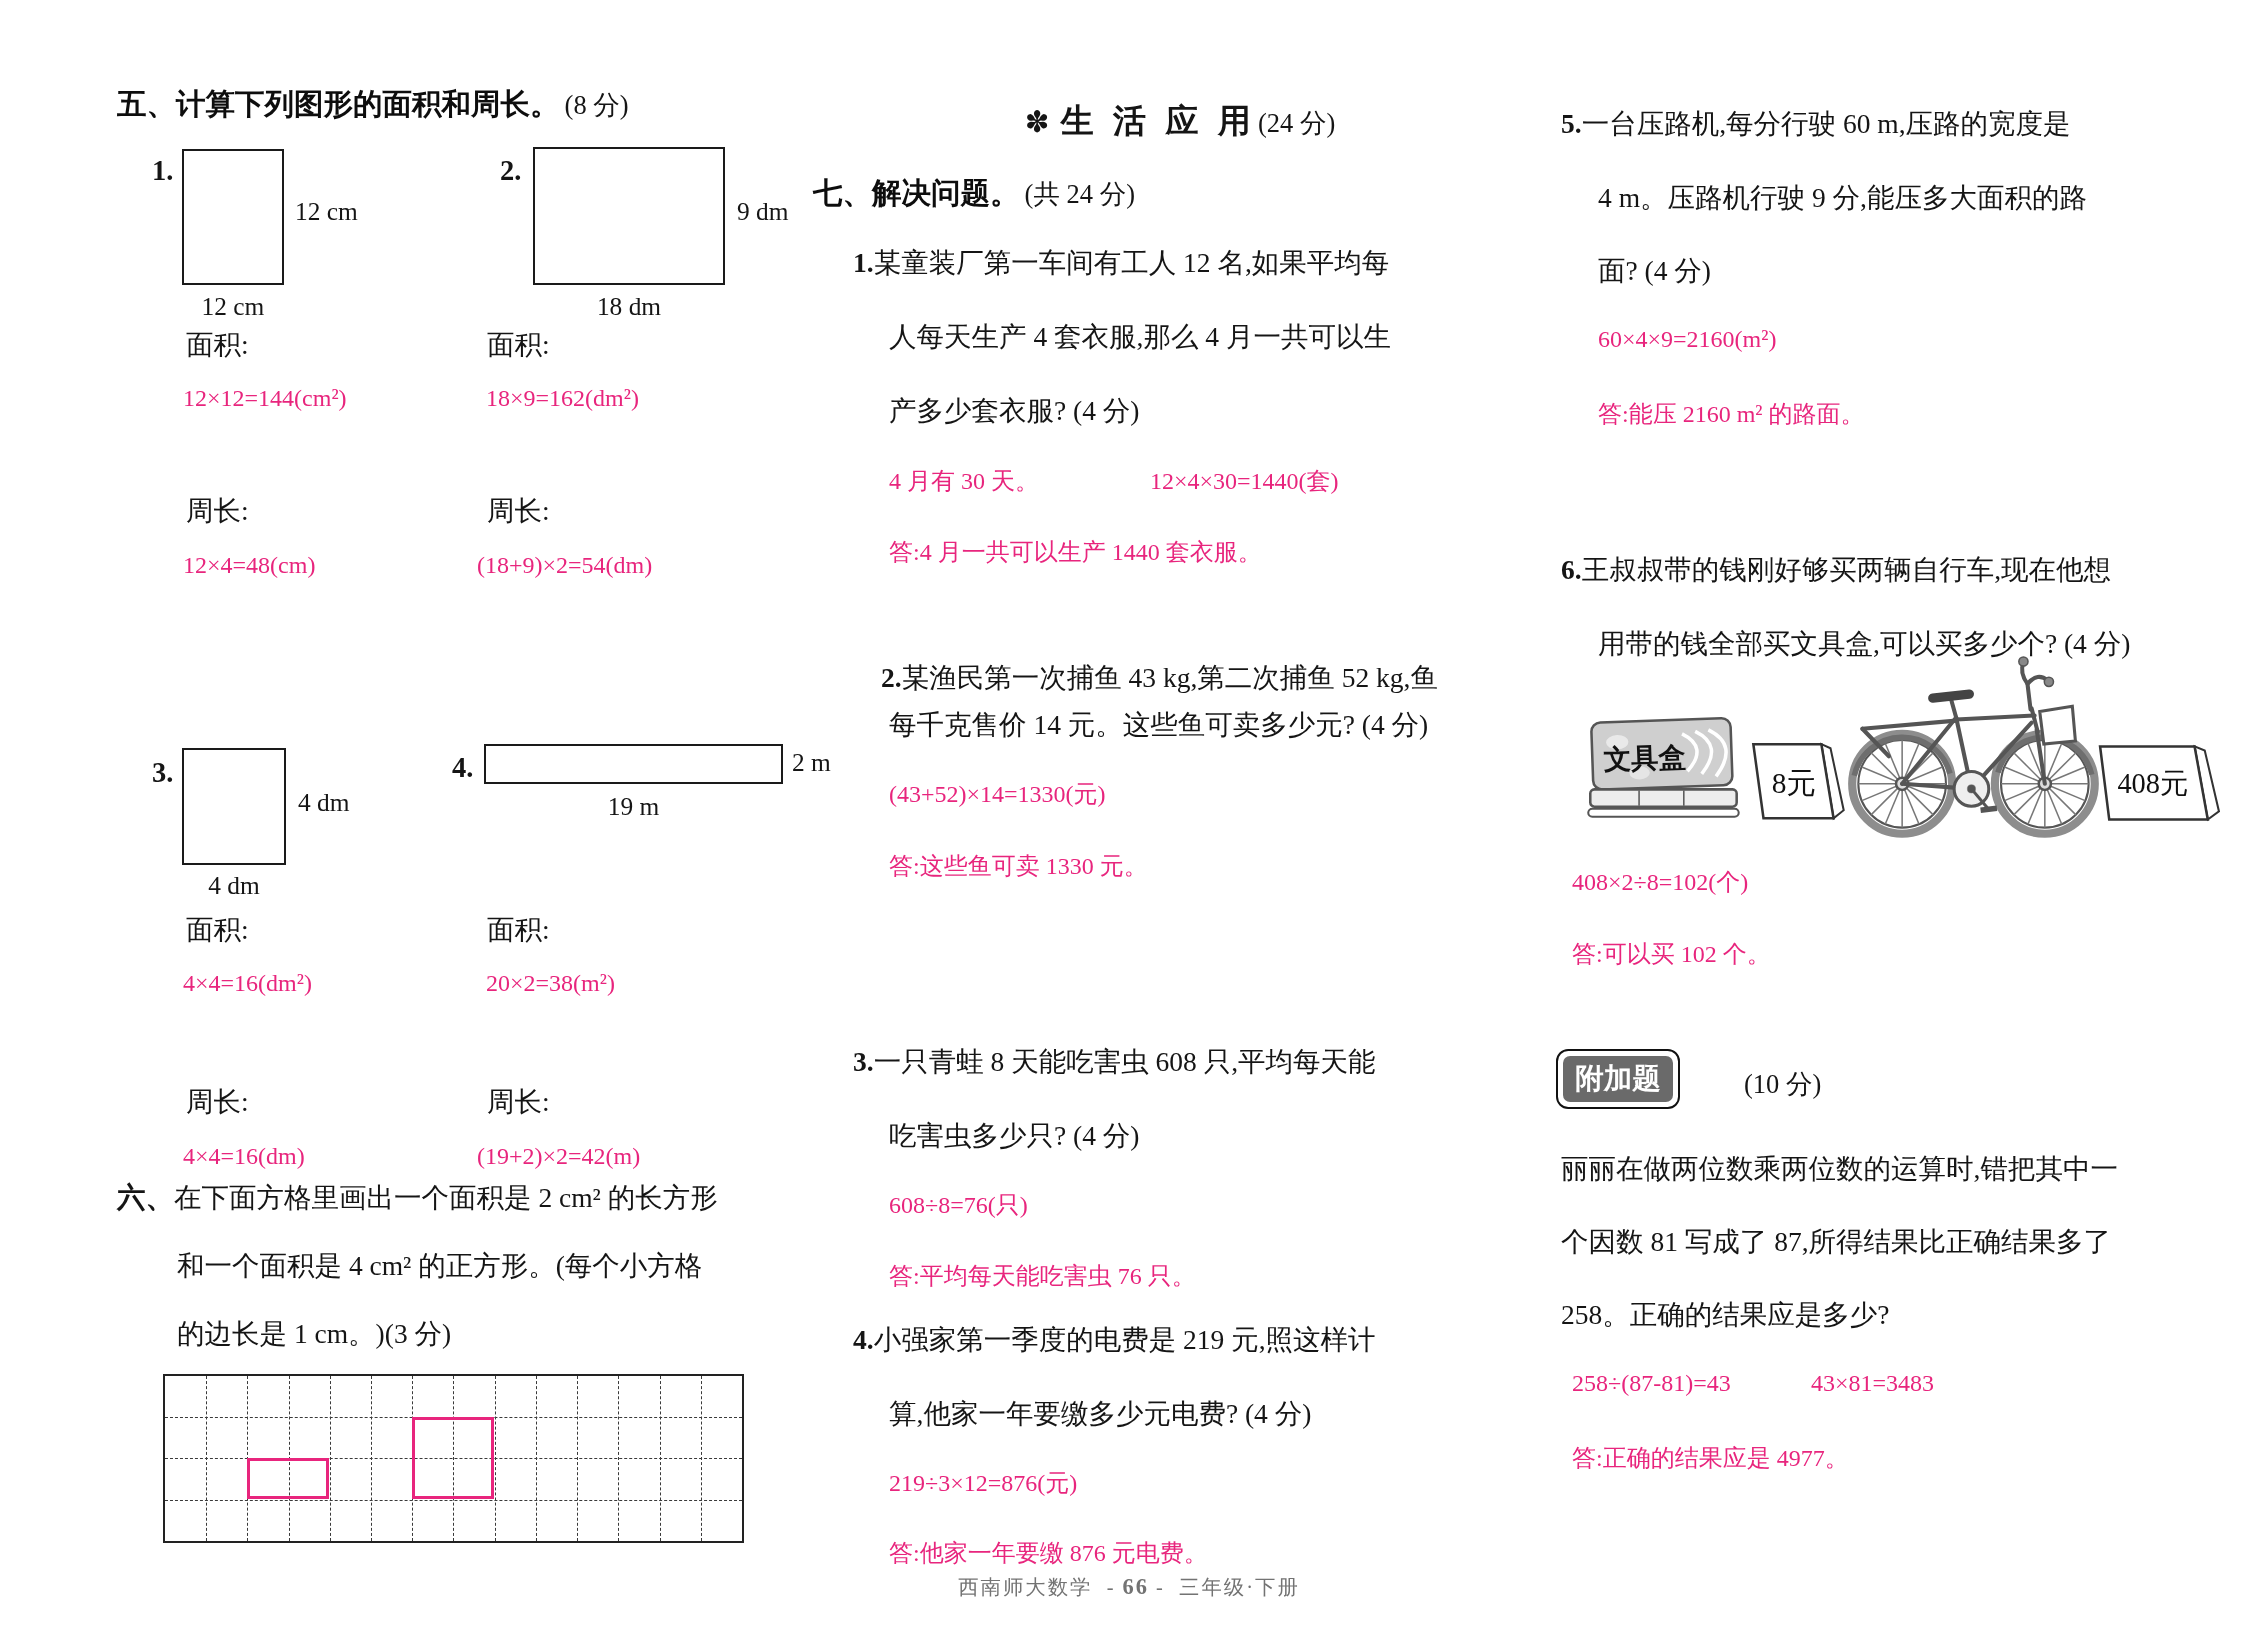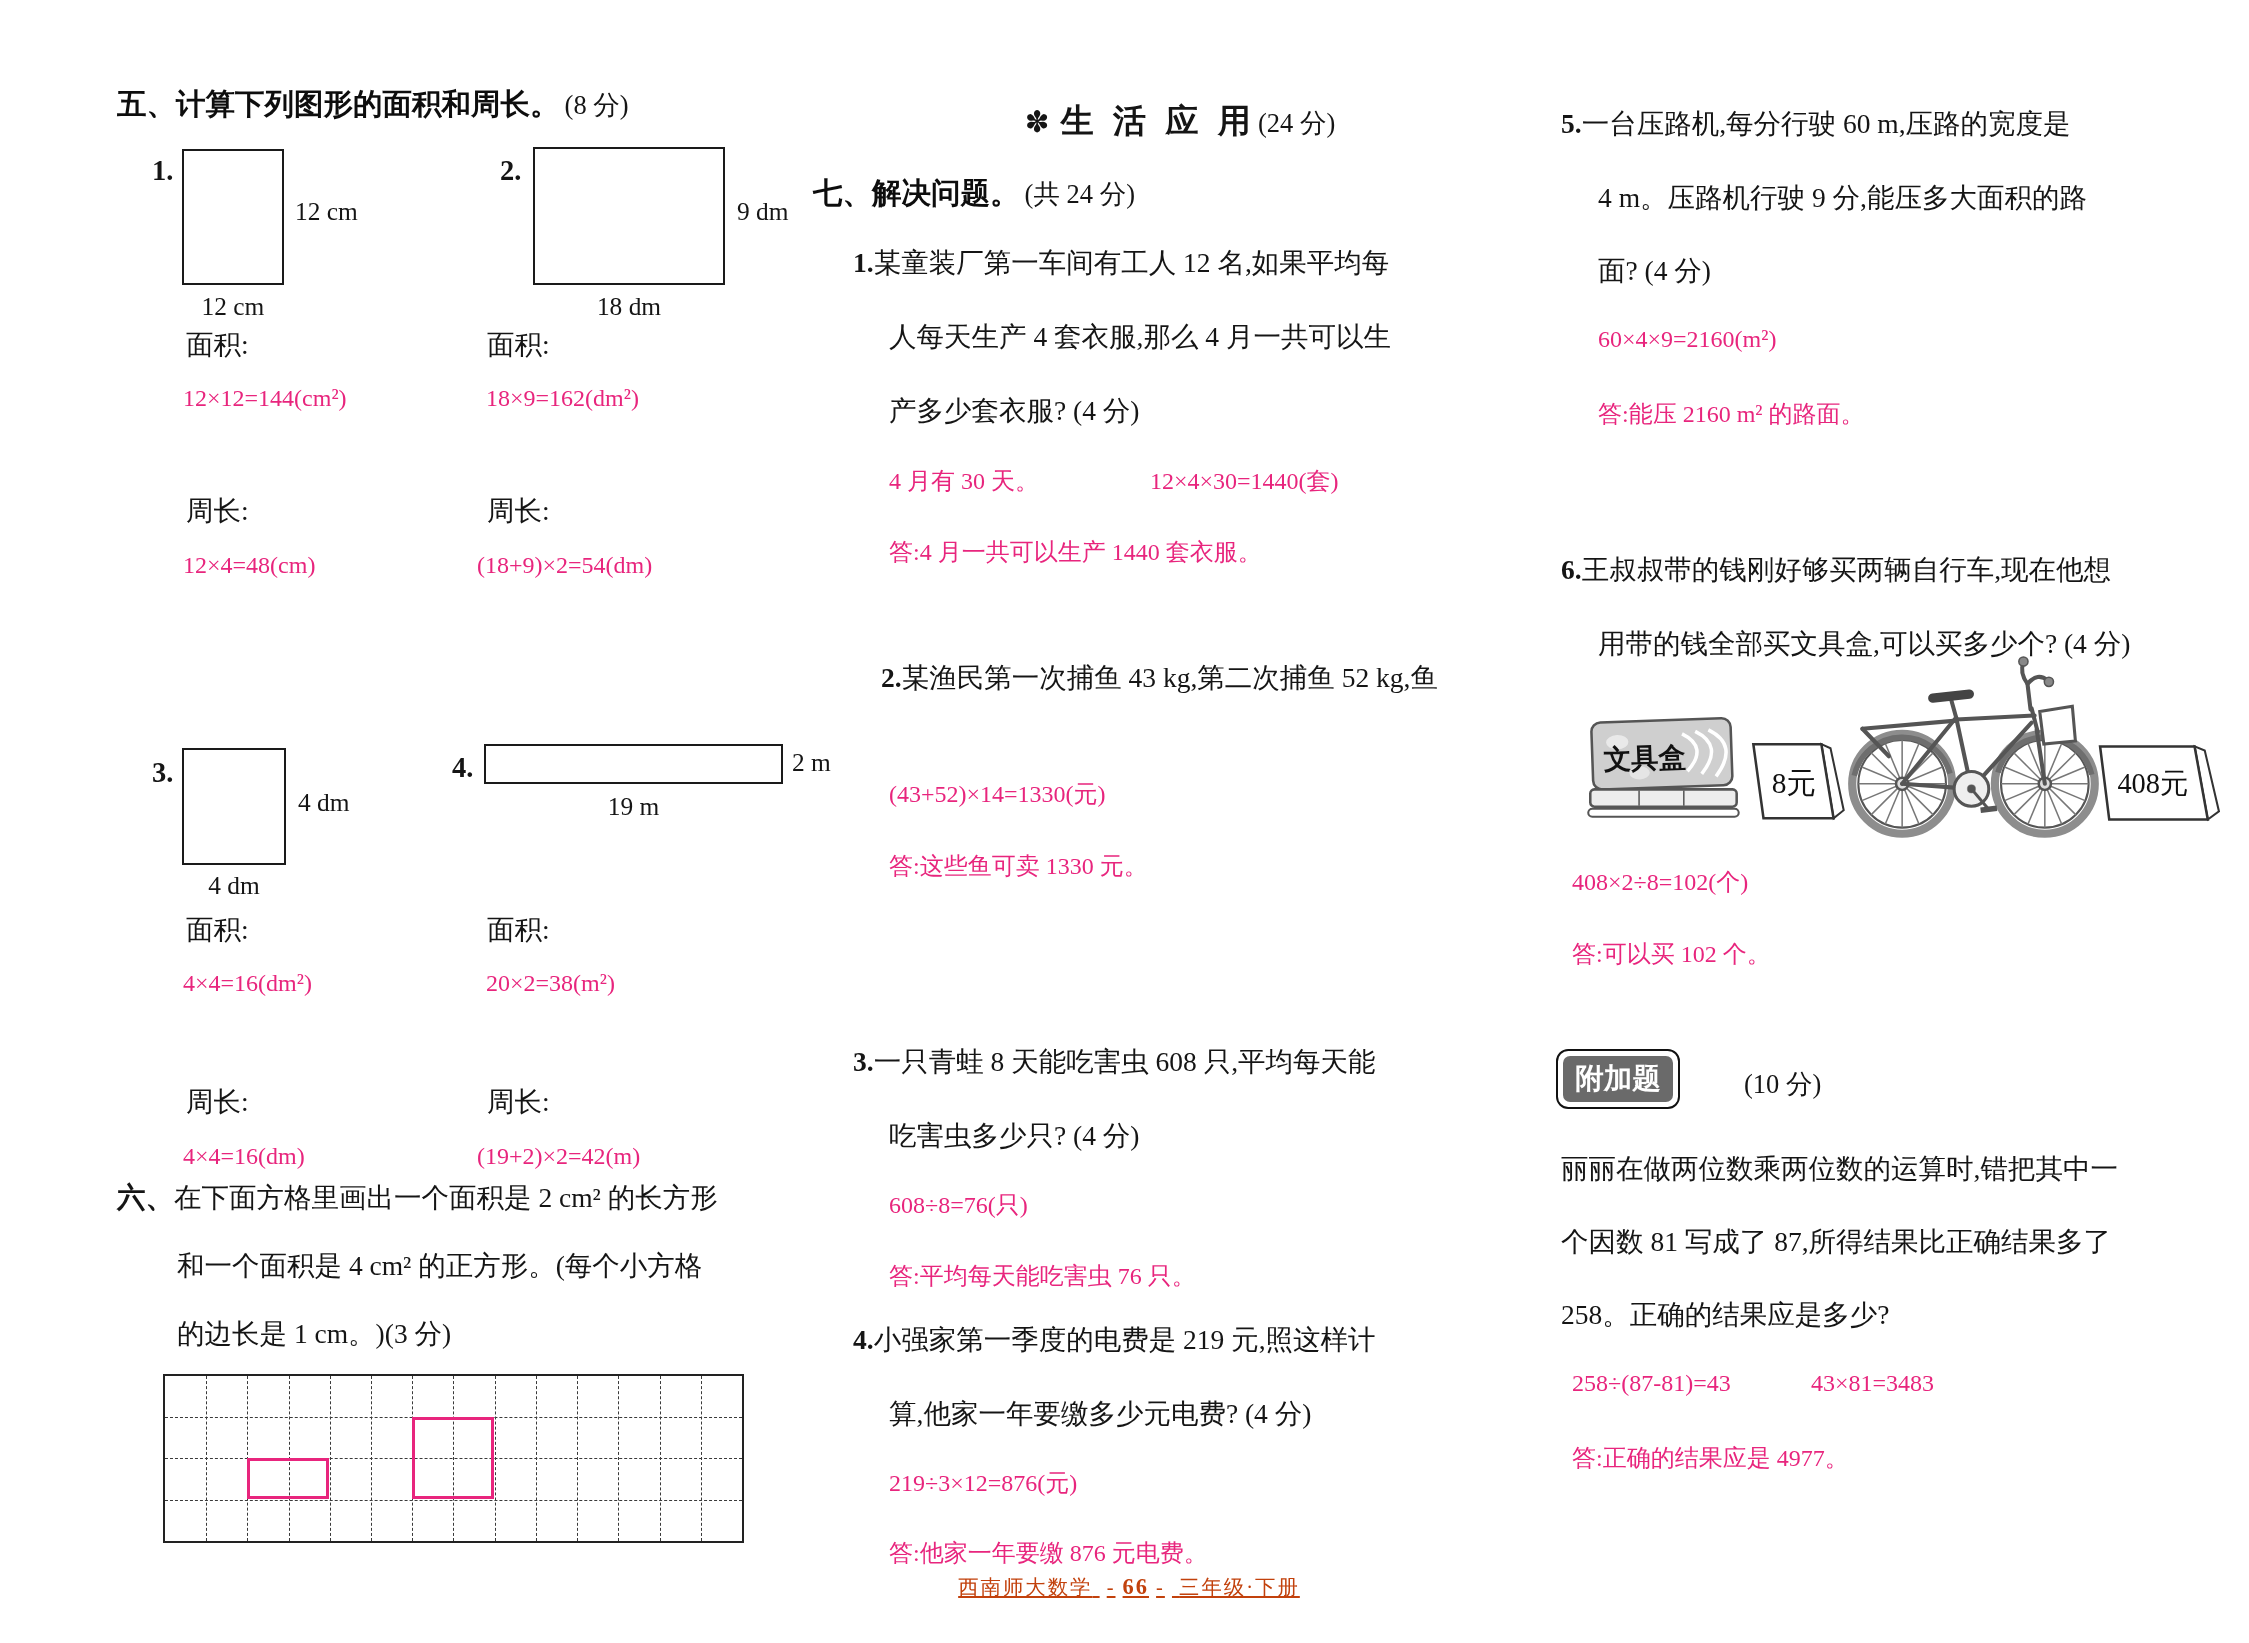--- a/index.html
+++ b/index.html
@@ -19,21 +19,21 @@
   
   .grid{position:absolute;border:2px solid #222;box-sizing:content-box;background:#fff;}
   .gv{position:absolute;top:0;bottom:0;width:0;border-left:1px dashed #3a3a3a;}
   .gh{position:absolute;left:0;right:0;height:0;border-top:1px dashed #3a3a3a;}
   .gpink{position:absolute;border:3.1px solid #e8257d;box-sizing:border-box;background:transparent;}
   
   .badge-outer{position:absolute;border:2.5px solid #111;border-radius:12.2px;padding:5px;background:#fff;}
   .badge-inner{background:#6a6a6a;border-radius:7.1px;color:#fff;
                font-family:"Liberation Sans","DejaVu Sans",sans-serif;font-weight:bold;
                font-size:28.5px;padding:4.1px 12.2px;}
-  .footer{position:absolute;left:8px;right:0;text-align:center;font-size:20.4px;color:#c2410c;letter-spacing:2px;text-decoration:underline;}
+  .footer{position:absolute;left:8px;right:0;text-align:center;font-size:20.4px;color:#737373;letter-spacing:2px;}
   .footer .pg{font-weight:bold;font-size:22.4px;}
 </style>
 </head>
 <body>
 
 <div class="page">
 
   <div class="abs" style="left:117px;top:85px;">
     <span class="head">五、计算下列图形的面积和周长。</span><span class="score">(8 分)</span>
   </div>
@@ -118,20 +118,21 @@
   </div>
   <div class="abs serif t54" style="left:889px;top:319px;">人每天生产 4 套衣服,那么 4 月一共可以生</div>
   <div class="abs serif t54" style="left:889px;top:393px;">产多少套衣服? (4 分)</div>
   <div class="abs pink" style="left:889px;top:465px;">4 月有 30 天。</div>
   <div class="abs pink" style="left:1150px;top:465px;">12×4×30=1440(套)</div>
   <div class="abs pink" style="left:889px;top:536px;">答:4 月一共可以生产 1440 套衣服。</div>
 
   <div class="abs serif t54" style="left:853px;top:660px;margin-left:28px;">
     <span class="bold">2.</span><span>某渔民第一次捕鱼 43 kg,第二次捕鱼 52 kg,鱼</span>
   </div>
+  <div class="abs serif t54" style="left:889px;top:707px;">每千克售价 14 元。这些鱼可卖多少元? (4 分)</div>
   <div class="abs pink" style="left:889px;top:778px;">(43+52)×14=1330(元)</div>
   <div class="abs pink" style="left:889px;top:850px;">答:这些鱼可卖 1330 元。</div>
 
   <div class="abs serif t54" style="left:853px;top:1044px;">
     <span class="bold">3.</span><span>一只青蛙 8 天能吃害虫 608 只,平均每天能</span>
   </div>
   <div class="abs serif t54" style="left:889px;top:1118px;">吃害虫多少只? (4 分)</div>
   <div class="abs pink" style="left:889px;top:1189px;">608÷8=76(只)</div>
   <div class="abs pink" style="left:889px;top:1260px;">答:平均每天能吃害虫 76 只。</div>
 

